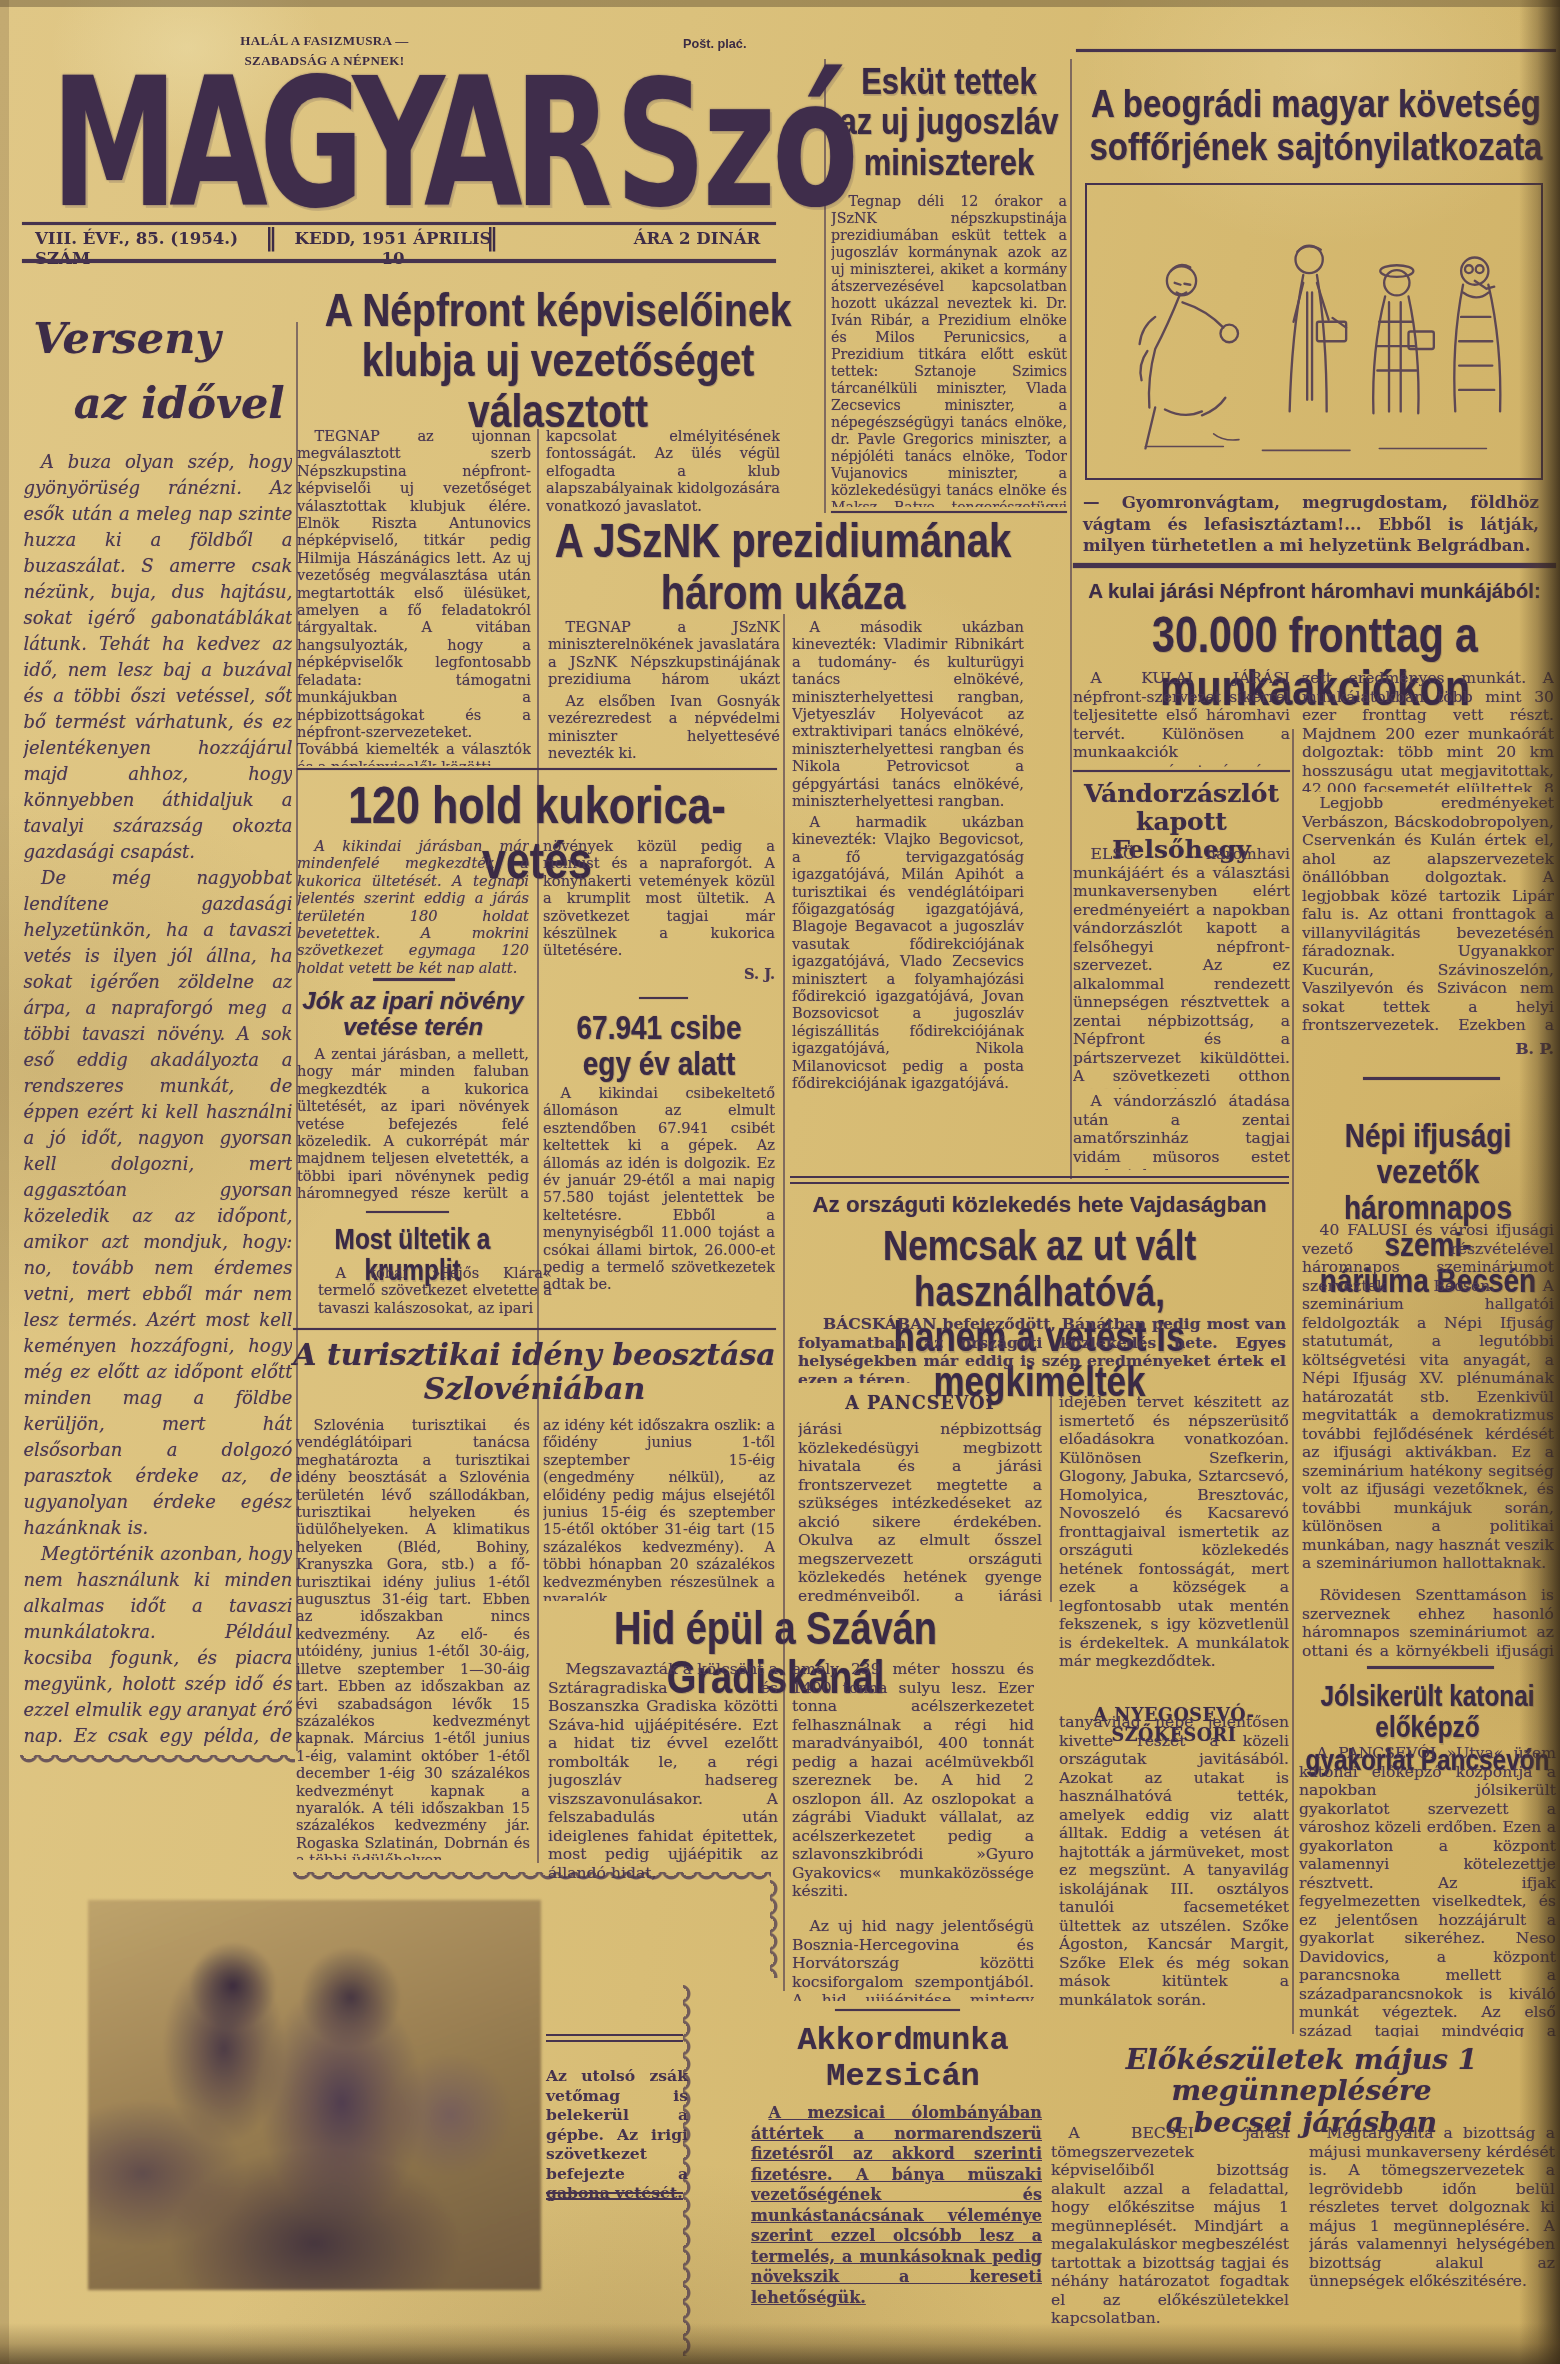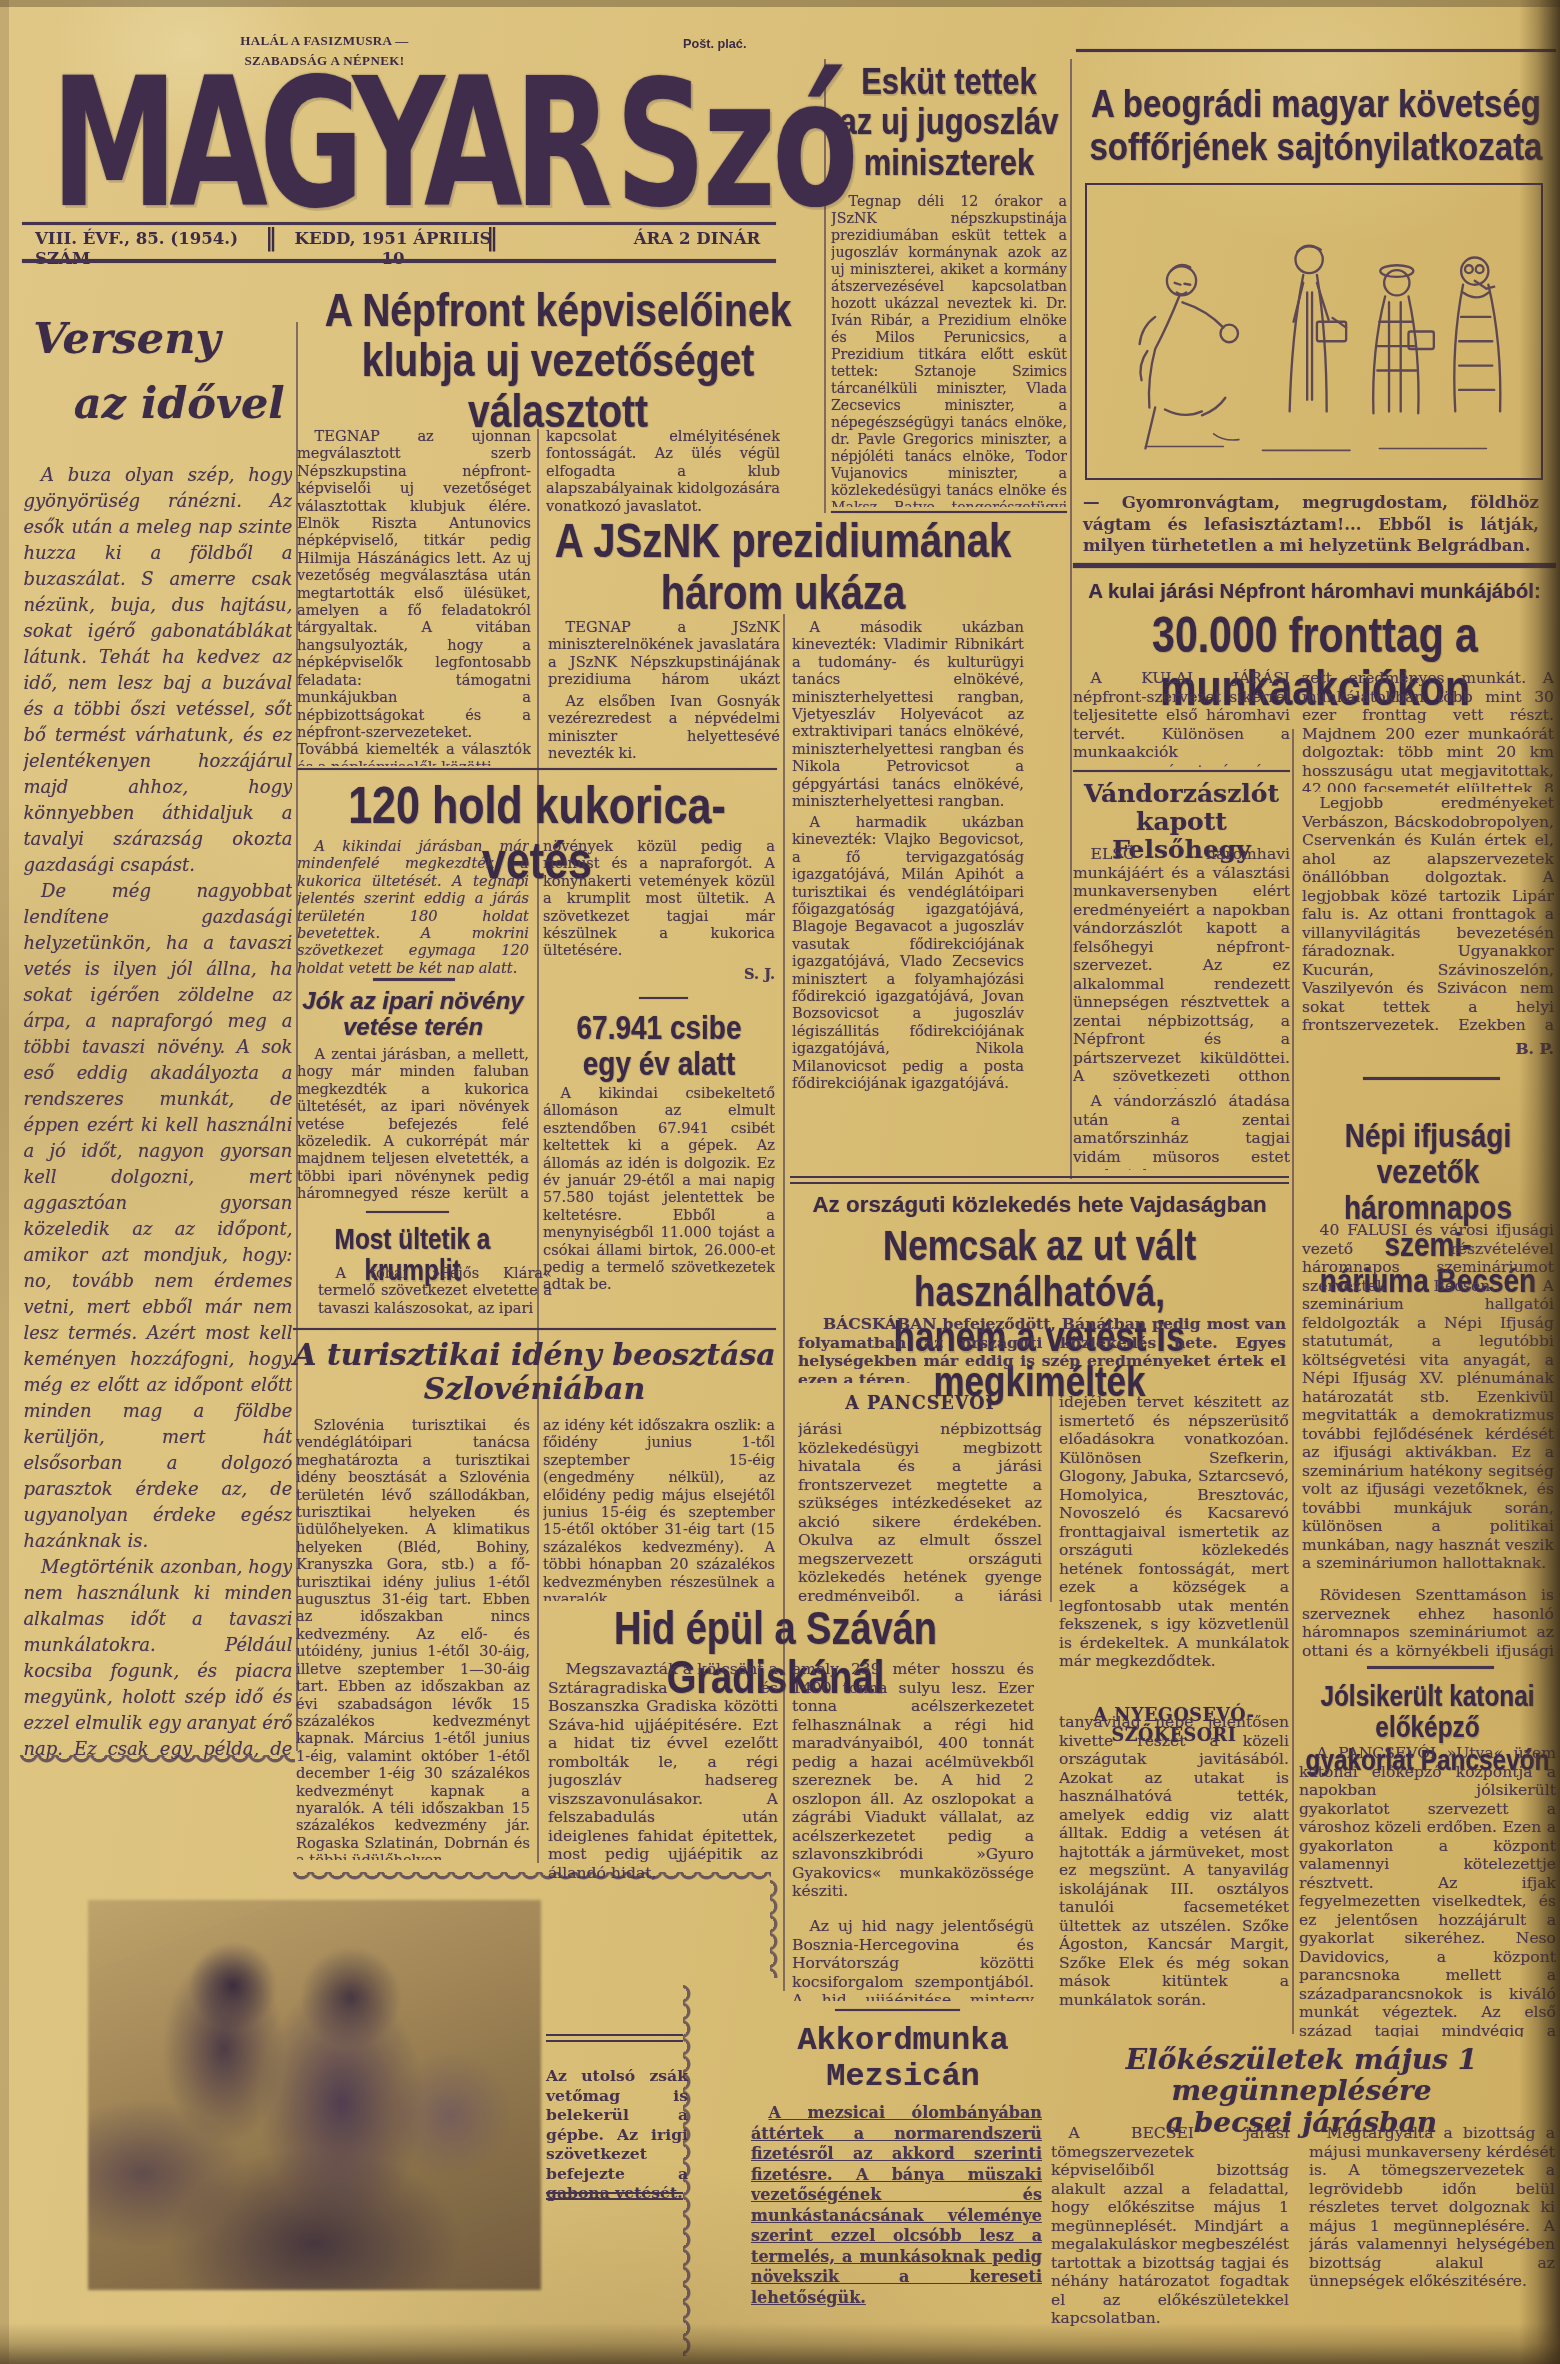--- a/index.html
+++ b/index.html
@@ -86,21 +86,21 @@
   <div class="abs datebar" style="left:265px;top:224px;font-size:23.4px;">‖</div>
   <div class="abs datebar" style="left:293px;top:228px;width:200px;text-align:center;">KEDD, 1951 ÁPRILIS 10</div>
   <div class="abs datebar" style="left:486px;top:224px;font-size:23.4px;">‖</div>
   <div class="abs datebar" style="left:624px;top:228px;width:146px;text-align:center;">ÁRA 2 DINÁR</div>
   <div class="hr" style="left:21.5px;top:259px;width:754px;height:3.9px;"></div>
 
   <div class="abs" style="left:21.5px;top:314px;width:271px;">
     <div class="serifhl ital" style="text-align:left;font-size:43px;padding-left:11.7px;">Verseny</div>
     <div class="serifhl ital" style="text-align:right;font-size:43px;padding-right:7.8px;margin-top:17px;">az idővel</div>
   </div>
-  <div class="abs bt ital" style="left:23.4px;top:462px;width:269px;height:1297px;font-size:18px;line-height:26px;">
+  <div class="abs bt ital" style="left:23.4px;top:449px;width:269px;height:1297px;font-size:18px;line-height:26px;">
     <div class="ind">A buza olyan szép, hogy gyönyörüség ránézni. Az esők után a meleg nap szinte huzza ki a földből a buzaszálat. S amerre csak nézünk, buja, dus hajtásu, sokat igérő gabonatáblákat látunk. Tehát ha kedvez az idő, nem lesz baj a buzával és a többi őszi vetéssel, sőt bő termést várhatunk, és ez jelentékenyen hozzájárul majd ahhoz, hogy könnyebben áthidaljuk a tavalyi szárazság okozta gazdasági csapást.</div>
     <div class="ind">De még nagyobbat lendítene gazdasági helyzetünkön, ha a tavaszi vetés is ilyen jól állna, ha sokat igérően zöldelne az árpa, a napraforgó meg a többi tavaszi növény. A sok eső eddig akadályozta a rendszeres munkát, de éppen ezért ki kell használni a jó időt, nagyon gyorsan kell dolgozni, mert aggasztóan gyorsan közeledik az az időpont, amikor azt mondjuk, hogy: no, tovább nem érdemes vetni, mert ebből már nem lesz termés. Azért most kell keményen hozzáfogni, hogy még ez előtt az időpont előtt minden mag a földbe kerüljön, mert hát elsősorban a dolgozó parasztok érdeke az, de ugyanolyan érdeke egész hazánknak is.</div>
     <div class="ind">Megtörténik azonban, hogy nem használunk ki minden alkalmas időt a tavaszi munkálatokra. Például kocsiba fogunk, és piacra megyünk, holott szép idő és ezzel elmulik egy aranyat érő nap. Ez csak egy példa, de számos ilyen apróságra elprédáljuk időnket meg az igaerőt, azzal indokolva, hogy azt is el kell végezni. Nem arról van szó, hogy nem kell elvégezni, hanem hogy mikor? Ez itt a főkérdés. A vajat, turót meg a szalonnát holnapután is megveszik a piacon, de meg ám. De hátha holnapután majd nem lehet vetni? Tehát helyben vagyunk: meg kell állapitani, hogy egy bizonyos időpontban melyik a legfontosabb munka, s azt kell végezni. Minthogy pedig tudjuk, hogy most nincs fontosabb munka a vetésnél, tehát — azt végezzük. Tekintettel arra, hogy kevés már az időnk, alapos felkészültséggel kell hozzálátnunk, mert tudjuk, a gondos munka jobb gyümölcsöt hoz. Különösen az igaerő foglalkoztatására meg a napi terv végrehajtására kell ügyelni. A zombori járásban például azt mondták, hogy 600 holdat fognak felszántani naponta, — és meg is teszik. Keményen tartják magukat határozatukhoz. Ebben a járásban csaknem mindenütt maguk a fronttagok végzik a napi ellenőrzést, és persze — megy a munka.</div>
 
   </div>
 
   <div class="abs hl cond" style="left:297px;top:285px;width:522px;font-size:39px;">
     <div>A Népfront képviselőinek</div>
     <div>klubja uj vezetőséget</div>
     <div>választott</div>

